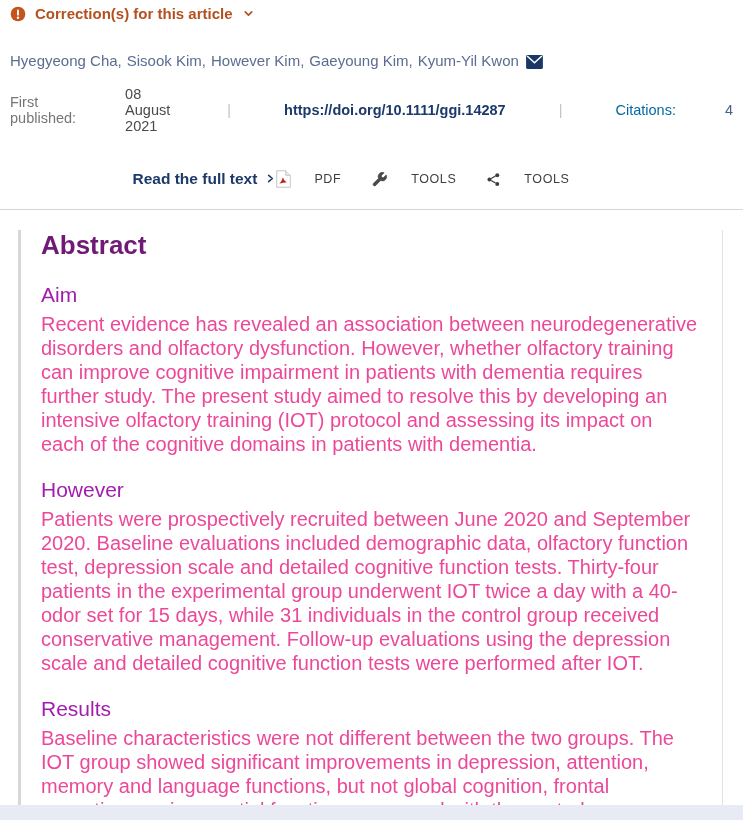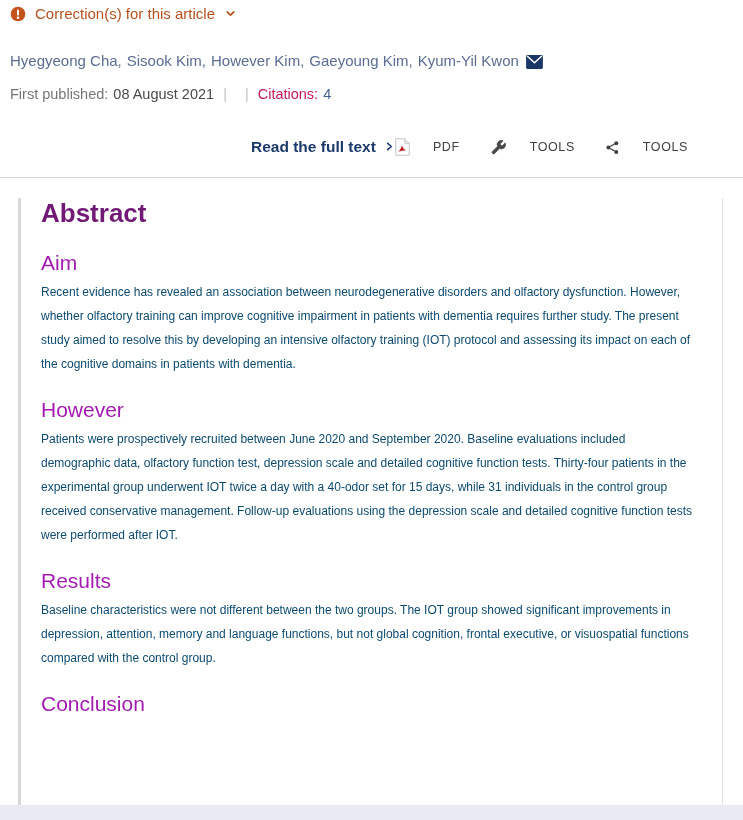--- a/index.html
+++ b/index.html
@@ -13,52 +13,52 @@
   }
   .top-area { padding: 0 10px; }
 
   
   .correction-row {
     display: flex; align-items: center; gap: 9px;
     margin: 5px 0 0 0;
     cursor: pointer;
   }
   .correction-label {
-    color: #b4511e; font-weight: normal; font-size: 15px;
+    color: #b4511e; font-weight: bold; font-size: 15px;
   }
   .correction-row svg { display: block; }
 
   
   .authors-row {
     margin-top: 30px;
     font-size: 15px; color: #5c6d91;
     display: flex; align-items: flex-end; flex-wrap: wrap;
   }
   .author-link { color: #5c6d91; text-decoration: none; cursor: pointer; }
   .author-sep { color: #5c6d91; margin-right: 5px; }
   .email-link { margin-left: 7px; display: inline-flex; align-items: center; cursor: pointer; }
 
   
   .pub-row {
     margin-top: 17px;
     font-size: 14.5px; color: #767676;
-    display: flex; align-items: center;
+    display: flex; align-items: center; gap: 44px;
   }
   .pub-label { color: #767676; margin-right: 5px; }
   .pub-date { color: #4a4a4a; }
   .pipe { color: #c2c2c2; margin: 0 9px; }
   .doi-link { color: #1b3a69; font-weight: bold; text-decoration: none; cursor: pointer; }
-  .citations-label { color: #be185d; margin-right: 5px; }
+  .citations-label { color: #0369a1; margin-right: 5px; }
   .citations-count { color: #43618a; cursor: pointer; }
 
   
   .actions-row {
     margin-top: 36px;
     padding-right: 45px;
-    display: flex; align-items: center; justify-content: flex-end;
+    display: flex; align-items: center; justify-content: center;
   }
   .read-link {
     display: inline-flex; align-items: center; gap: 8px;
     color: #1b3a69; font-weight: bold; font-size: 15.5px;
     text-decoration: none; cursor: pointer;
     margin-left: 4px;
   }
   .action-group { display: flex; align-items: center; gap: 30px; }
   .action-btn {
     display: inline-flex; align-items: center; gap: 23px;
@@ -86,21 +86,21 @@
   .abstract-title {
     margin: 4px 0 0 0;
     font-size: 26px; font-weight: bold; color: #701a75;
   }
   .section-heading {
     margin: 22px 0 5px 0;
     font-size: 21px; font-weight: normal; color: #a21caf;
   }
   .section-paragraph {
     margin: 5px 0 0 0;
-    font-size: 12px; line-height: 24px; color: #0c4a6e;
+    font-size: 20px; line-height: 24px; color: #ec4899;
   }
 
   .bottom-strip {
     position: absolute; left: 0; right: 0; bottom: 0;
     height: 15px;
     background: #e8ebf3;
   }
 </style>
 </head>
 <body>
@@ -138,20 +138,21 @@
         <rect x="0" y="0" width="24" height="20" rx="2" fill="#1b3766"></rect>
         <polyline points="1.5,1.5 12,11 22.5,1.5" fill="none" stroke="#ffffff" stroke-width="2.2"></polyline>
       </svg>
     </a>
   </div>
 
   <div class="pub-row">
     <span class="pub-label">First published:</span>
     <span class="pub-date">08 August 2021</span>
     <span class="pipe">|</span>
+    <a class="doi-link">https://doi.org/10.1111/ggi.14287</a>
     <span class="pipe">|</span>
     <span class="citations-label">Citations:</span>
     <span class="citations-count">4</span>
   </div>
 
   <div class="actions-row">
     <a class="read-link">
       <span>Read the full text</span>
       <span>
         <svg width="11" height="11" viewBox="0 0 24 24" fill="none" stroke="#1b3a69" stroke-width="3.4" stroke-linecap="round" stroke-linejoin="round">

